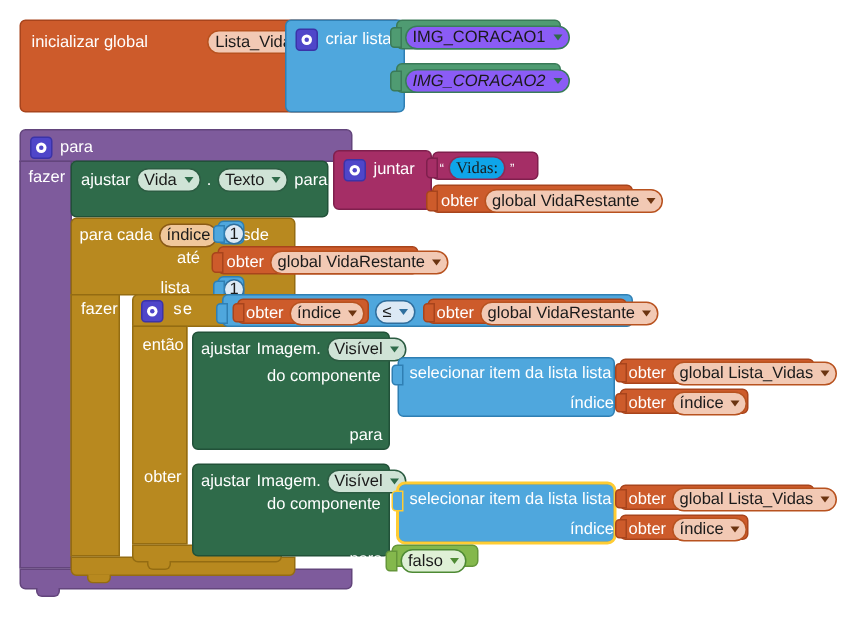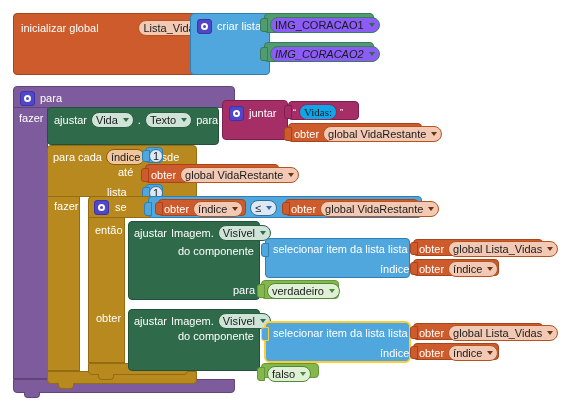--- a/index.html
+++ b/index.html
@@ -233,21 +233,21 @@
     </div>
   </div>
 
   <span class="lbl" style="position:absolute;left:54px;top:201px;">fazer</span>
 
   <div class="blk c-ctrl" style="left:88px;top:196px;width:100px;height:22px;border-radius:4px 4px 0 0;
               border-color:#946c12;"></div>
   <div class="blk c-ctrl" style="left:88px;top:217px;width:37px;height:146px;border-radius:0;"></div>
   <div class="blk c-ctrl" style="left:88px;top:363px;width:100px;height:12px;border-radius:0 0 4px 4px;"></div>
 
-  <div class="row" style="position:absolute;left:94px;top:200px;gap:6px;">
+  <div class="row" style="position:absolute;left:94px;top:200px;gap:6px;font-family:Liberation Mono, monospace;">
     <span class="gear">
         <i></i>
       </span>
     <span class="lbl">se</span>
   </div>
 
   <div class="blk c-math" style="left:148px;top:196px;width:274px;height:22px;">
     <div class="plug" style="background:#4fa7dd;border:1px solid #2f7fb3;left:-5px;top:5px;"></div>
   </div>
 
@@ -315,29 +315,20 @@
       <span class="lbl">obter</span>
       <span class="fld">
         <span>índice</span>
         <span class="caret"></span>
       </span>
     </div>
   </div>
 
   <span class="lbl" style="position:absolute;left:233px;top:285px;">para</span>
 
-  <div class="blk c-logic" style="left:261px;top:280px;width:78px;height:19px;">
-    <div class="plug" style="background:#84b84c;border:1px solid #65963a;left:-5px;top:3px;"></div>
-    <div class="row" style="padding:2px 0 0 5px;">
-      <span class="fld greenf">
-        <span>verdadeiro</span>
-        <span class="caret g"></span>
-      </span>
-    </div>
-  </div>
 
   <span class="lbl" style="position:absolute;left:96px;top:313px;">obter</span>
 
   <div class="blk c-set" style="left:128px;top:309px;width:132px;height:62px;"></div>
   <div class="row" style="position:absolute;left:134px;top:313px;gap:4px;">
     <span class="lbl">ajustar</span>
     <span class="lbl">Imagem.</span>
     <span class="fld dkg">
       <span>Visível</span>
       <span class="caret m"></span>

